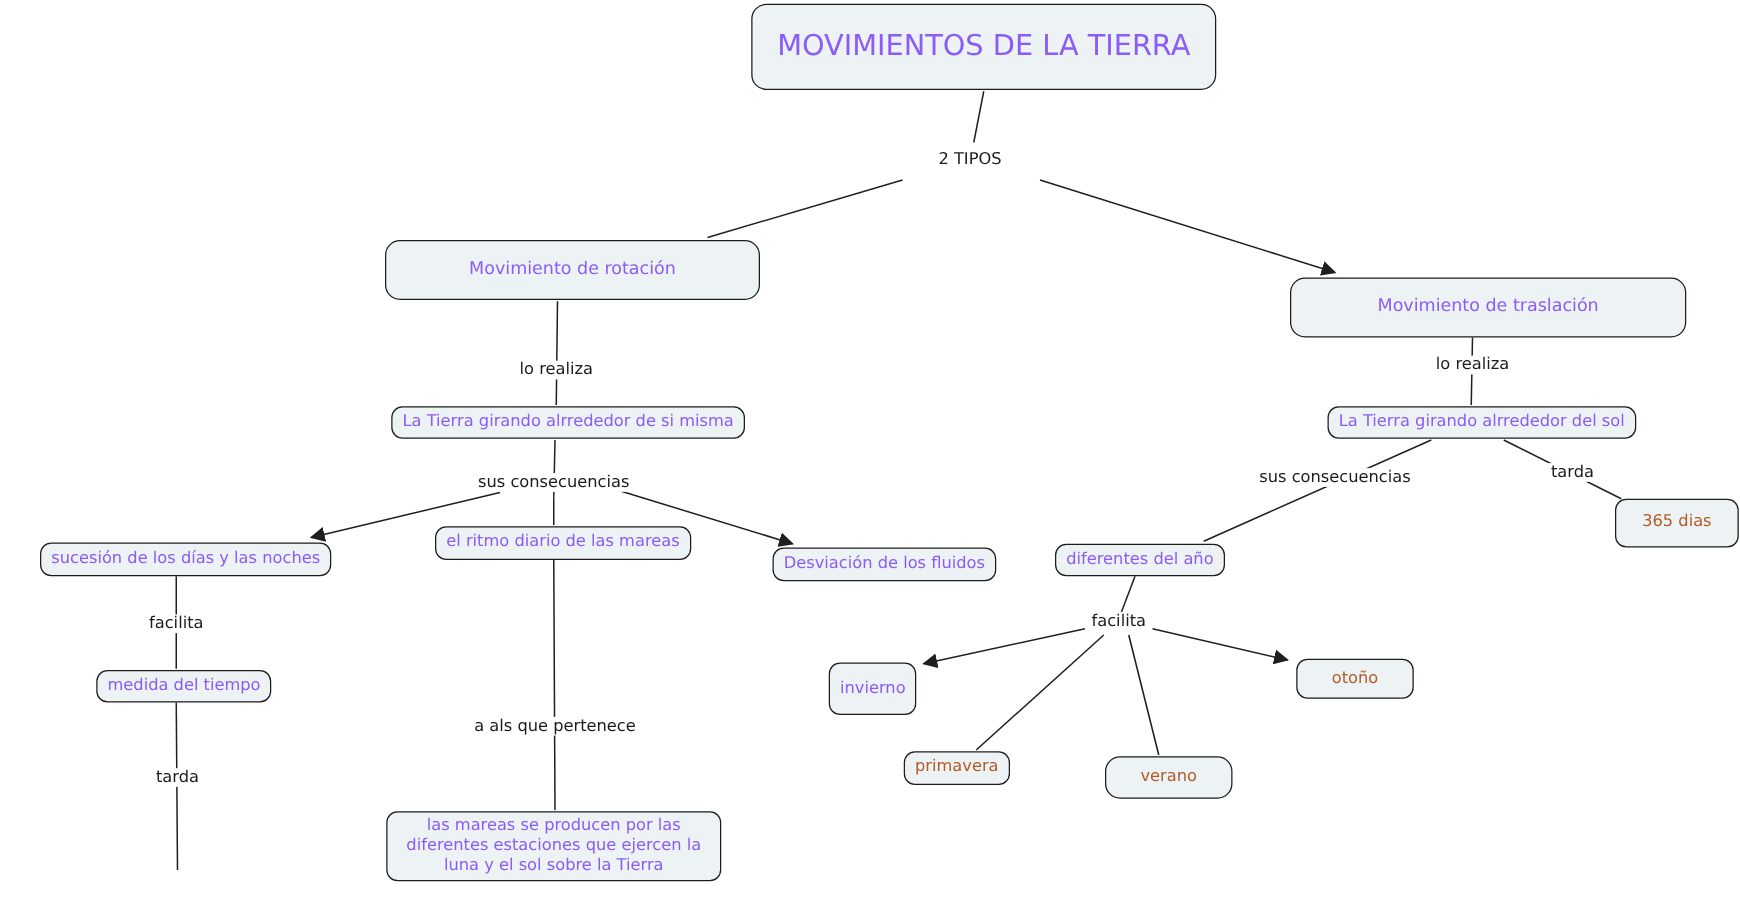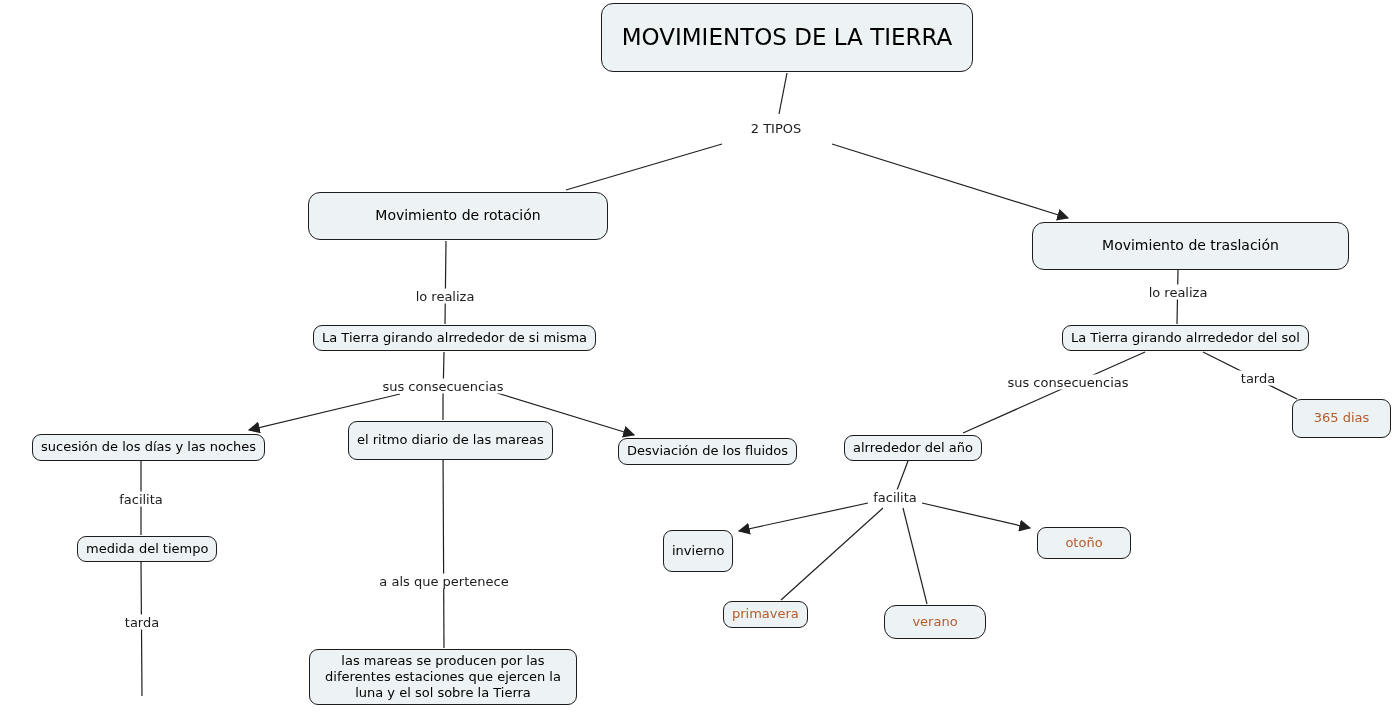--- a/index.html
+++ b/index.html
@@ -20,21 +20,21 @@
     position: absolute;
     box-sizing: border-box;
     background: #edf2f4;
     border: 1px solid #1c1c1c;
     border-radius: 9px;
     display: flex;
     align-items: center;
     justify-content: center;
     text-align: center;
     font-size: 13px;
-    color: #000000;
+    color: #8b5cf6;
     padding: 2px 8px;
     white-space: nowrap;
     line-height: 1.25;
   }
   .node.big {
     font-size: 14px;
     border-radius: 12px;
     padding: 4px 12px;
     margin-left: 12px;
   }
@@ -94,31 +94,31 @@
 
   <div class="node big" style="left:1020px; top:222px; width:317px; height:48px;">Movimiento de traslación</div>
 
   <div class="node" style="left:313px; top:325px; min-width:264px; height:26px;">La Tierra girando alrrededor de si misma</div>
 
   <div class="node" style="left:32px; top:434px; min-width:216px; height:27px;">sucesión de los días y las noches</div>
 
   <div class="node" style="left:77px; top:536px; min-width:129px; height:26px;">medida del tiempo</div>
 
 
-  <div class="node" style="left:348px; top:421px; min-width:190px; height:39px;">el ritmo diario de las mareas</div>
+  <div class="node" style="left:348px; top:421px; min-width:190px; height:27px;">el ritmo diario de las mareas</div>
 
   <div class="node wrap" style="left:309px; top:649px; width:268px; height:56px;">las mareas se producen por las diferentes estaciones que ejercen la luna y el sol sobre la Tierra</div>
 
   <div class="node" style="left:618px; top:438px; min-width:166px; height:27px;">Desviación de los fluidos</div>
 
   <div class="node" style="left:1062px; top:325px; min-width:230px; height:26px;">La Tierra girando alrrededor del sol</div>
 
   <div class="node accent" style="left:1292px; top:399px; width:99px; height:39px;">365 dias</div>
 
-  <div class="node" style="left:844px; top:435px; min-width:128px; height:26px;">alrrededor del año</div>
+  <div class="node" style="left:844px; top:435px; min-width:128px; height:26px;">diferentes del año</div>
 
   <div class="node" style="left:663px; top:530px; min-width:66px; height:42px;">invierno</div>
 
   <div class="node accent" style="left:723px; top:601px; min-width:77px; height:27px;">primavera</div>
 
   <div class="node accent" style="left:884px; top:605px; width:102px; height:34px;border-radius:12px;">verano</div>
 
   <div class="node accent" style="left:1037px; top:527px; width:94px; height:32px;">otoño</div>
 
   <div class="edge-label" style="left:776px; top:128px;">2 TIPOS</div>

